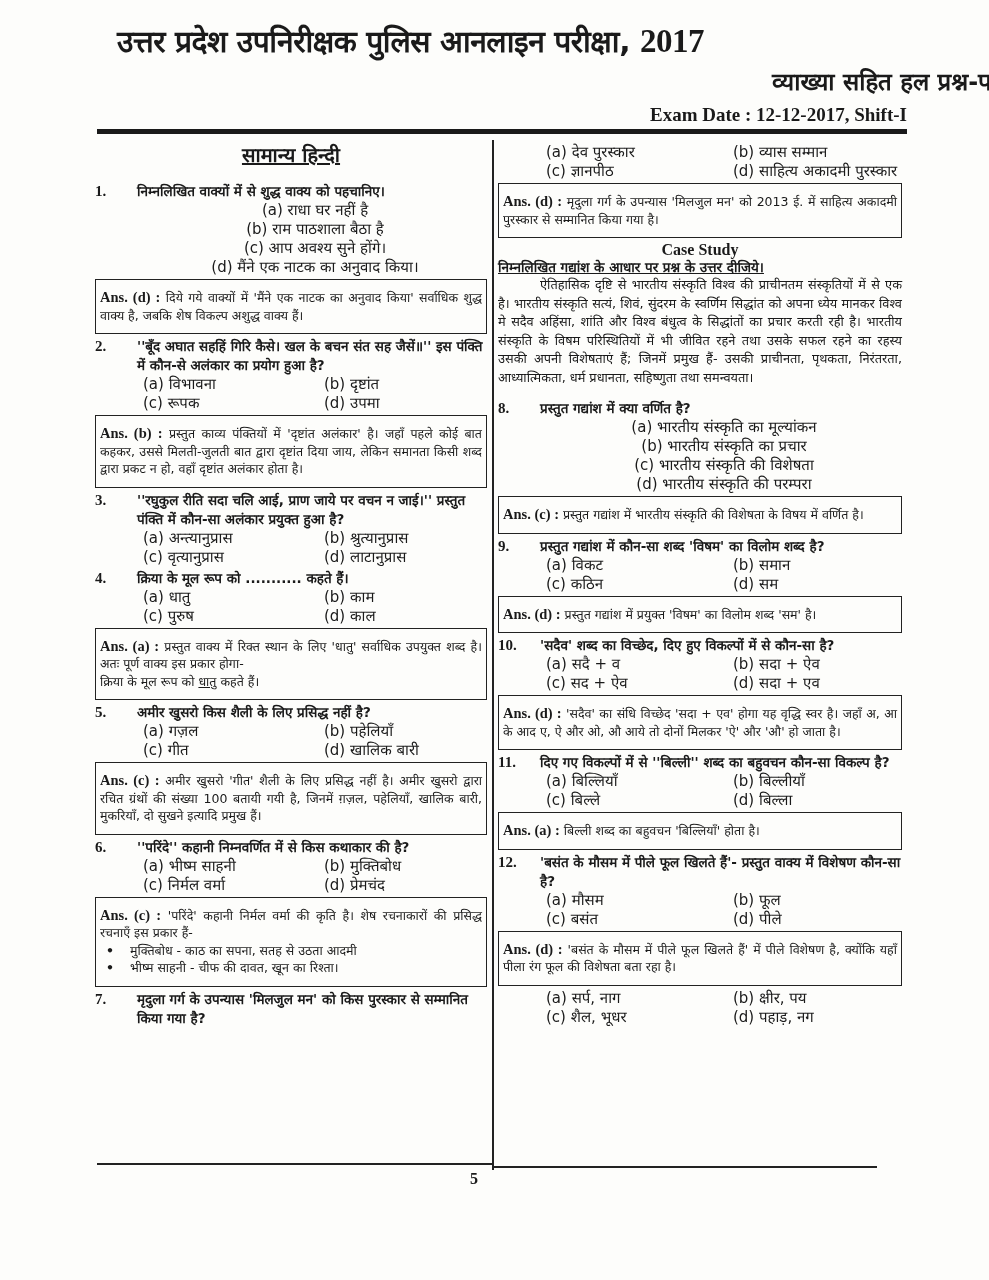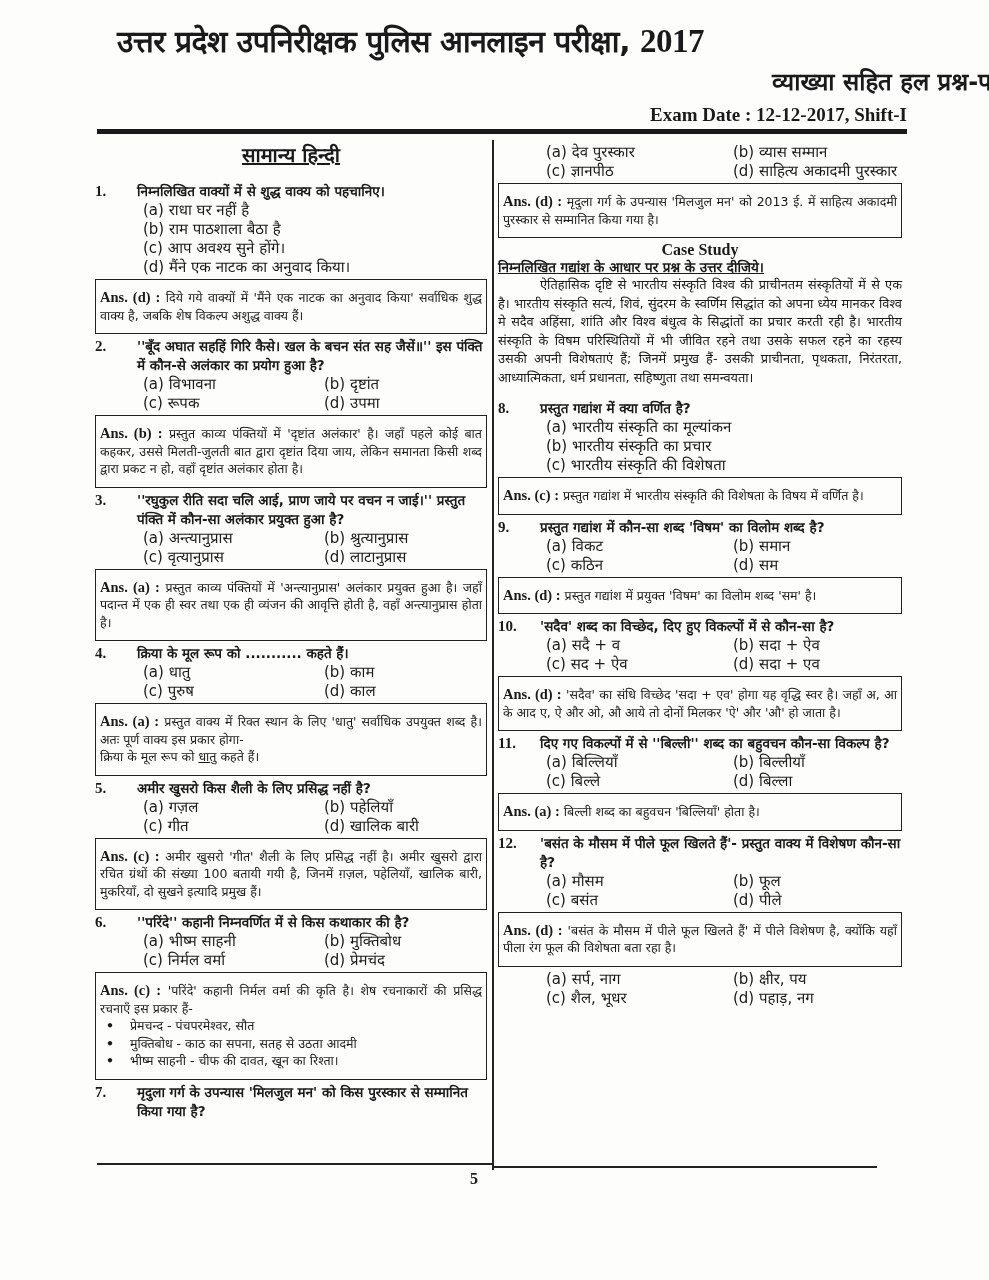--- a/index.html
+++ b/index.html
@@ -34,21 +34,21 @@
     text-align:center; font-weight:bold; font-size:20px; text-decoration:underline;
     margin:0 0 14px 0; line-height:26px;
   }
   .q { display:flex; font-weight:bold; font-size:13.5px; line-height:19px; }
   .q .num { width:42px; flex:none; font-family:"Liberation Serif", serif; font-size:15px; }
   .q .text { flex:1; }
   .opts { padding-left:48px; font-size:15px; }
   .opts .row { display:flex; line-height:19px; }
   .opts .row span { flex:1; }
   .opts .row span.r { padding-left:18px; }
-  .opt-single { line-height:19px; }
+  .opt-single { line-height:19px;text-align:center; }
   .ans {
     border:1.5px solid #222; padding:9px 4px; margin:2px 0 3px 0;
     font-size:12.5px; line-height:17.5px; text-align:justify;
   }
   .ans b.lbl { font-family:"Liberation Serif", serif; font-size:14.5px; }
   .ans ul { margin:0; padding:0 0 0 6px; list-style:none; }
   .ans ul li::before { content:"•"; font-weight:bold; margin-right:16px; }
   .case-title { text-align:center; font-family:"Liberation Serif", serif; font-weight:bold; font-size:16px; line-height:17px; }
   .case-instr { font-weight:bold; font-size:13.5px; line-height:18px;text-decoration:underline; }
   .passage { font-size:12.8px; line-height:18.5px; text-align:justify; text-indent:42px; margin-bottom:12px; }
@@ -110,21 +110,20 @@
     <div class="opts">
       <div class="row">
           <span>(a) अन्त्यानुप्रास</span>
           <span class="r">(b) श्रुत्यानुप्रास</span>
         </div>
       <div class="row">
           <span>(c) वृत्यानुप्रास</span>
           <span class="r">(d) लाटानुप्रास</span>
         </div>
     </div>
-    <div class="ans"><b class="lbl">Ans. (a) :</b> <span>प्रस्तुत काव्य पंक्तियों में 'अन्त्यानुप्रास' अलंकार प्रयुक्त हुआ है। जहाँ पदान्त में एक ही स्वर तथा एक ही व्यंजन की आवृत्ति होती है, वहाँ अन्त्यानुप्रास होता है।</span></div>
   </div>
 
   <div class="qa">
     <div class="q">
         <span class="num">4.</span>
         <span class="text">क्रिया के मूल रूप को ........... कहते हैं।</span>
       </div>
     <div class="opts">
       <div class="row">
           <span>(a) धातु</span>
@@ -166,21 +165,20 @@
           <span>(a) भीष्म साहनी</span>
           <span class="r">(b) मुक्तिबोध</span>
         </div>
       <div class="row">
           <span>(c) निर्मल वर्मा</span>
           <span class="r">(d) प्रेमचंद</span>
         </div>
     </div>
     <div class="ans"><b class="lbl">Ans. (c) :</b> <span>'परिंदे' कहानी निर्मल वर्मा की कृति है। शेष रचनाकारों की प्रसिद्ध रचनाएँ इस प्रकार हैं-</span>
       <ul>
-        <li>प्रेमचन्द - पंचपरमेश्वर, सौत</li>
         <li>मुक्तिबोध - काठ का सपना, सतह से उठता आदमी</li>
         <li>भीष्म साहनी - चीफ की दावत, खून का रिश्ता।</li>
       </ul>
     </div>
   </div>
 
   <div class="qa">
     <div class="q">
         <span class="num">7.</span>
         <span class="text">मृदुला गर्ग के उपन्यास 'मिलजुल मन' को किस पुरस्कार से सम्मानित किया गया है?</span>
@@ -210,20 +208,21 @@
 
   <div class="qa">
     <div class="q">
         <span class="num">8.</span>
         <span class="text">प्रस्तुत गद्यांश में क्या वर्णित है?</span>
       </div>
     <div class="opts">
       <div class="opt-single">(a) भारतीय संस्कृति का मूल्यांकन</div>
       <div class="opt-single">(b) भारतीय संस्कृति का प्रचार</div>
       <div class="opt-single">(c) भारतीय संस्कृति की विशेषता</div>
+      <div class="opt-single">(d) भारतीय संस्कृति की परम्परा</div>
     </div>
     <div class="ans"><b class="lbl">Ans. (c) :</b> <span>प्रस्तुत गद्यांश में भारतीय संस्कृति की विशेषता के विषय में वर्णित है।</span></div>
   </div>
 
   <div class="qa">
     <div class="q">
         <span class="num">9.</span>
         <span class="text">प्रस्तुत गद्यांश में कौन-सा शब्द 'विषम' का विलोम शब्द है?</span>
       </div>
     <div class="opts">

